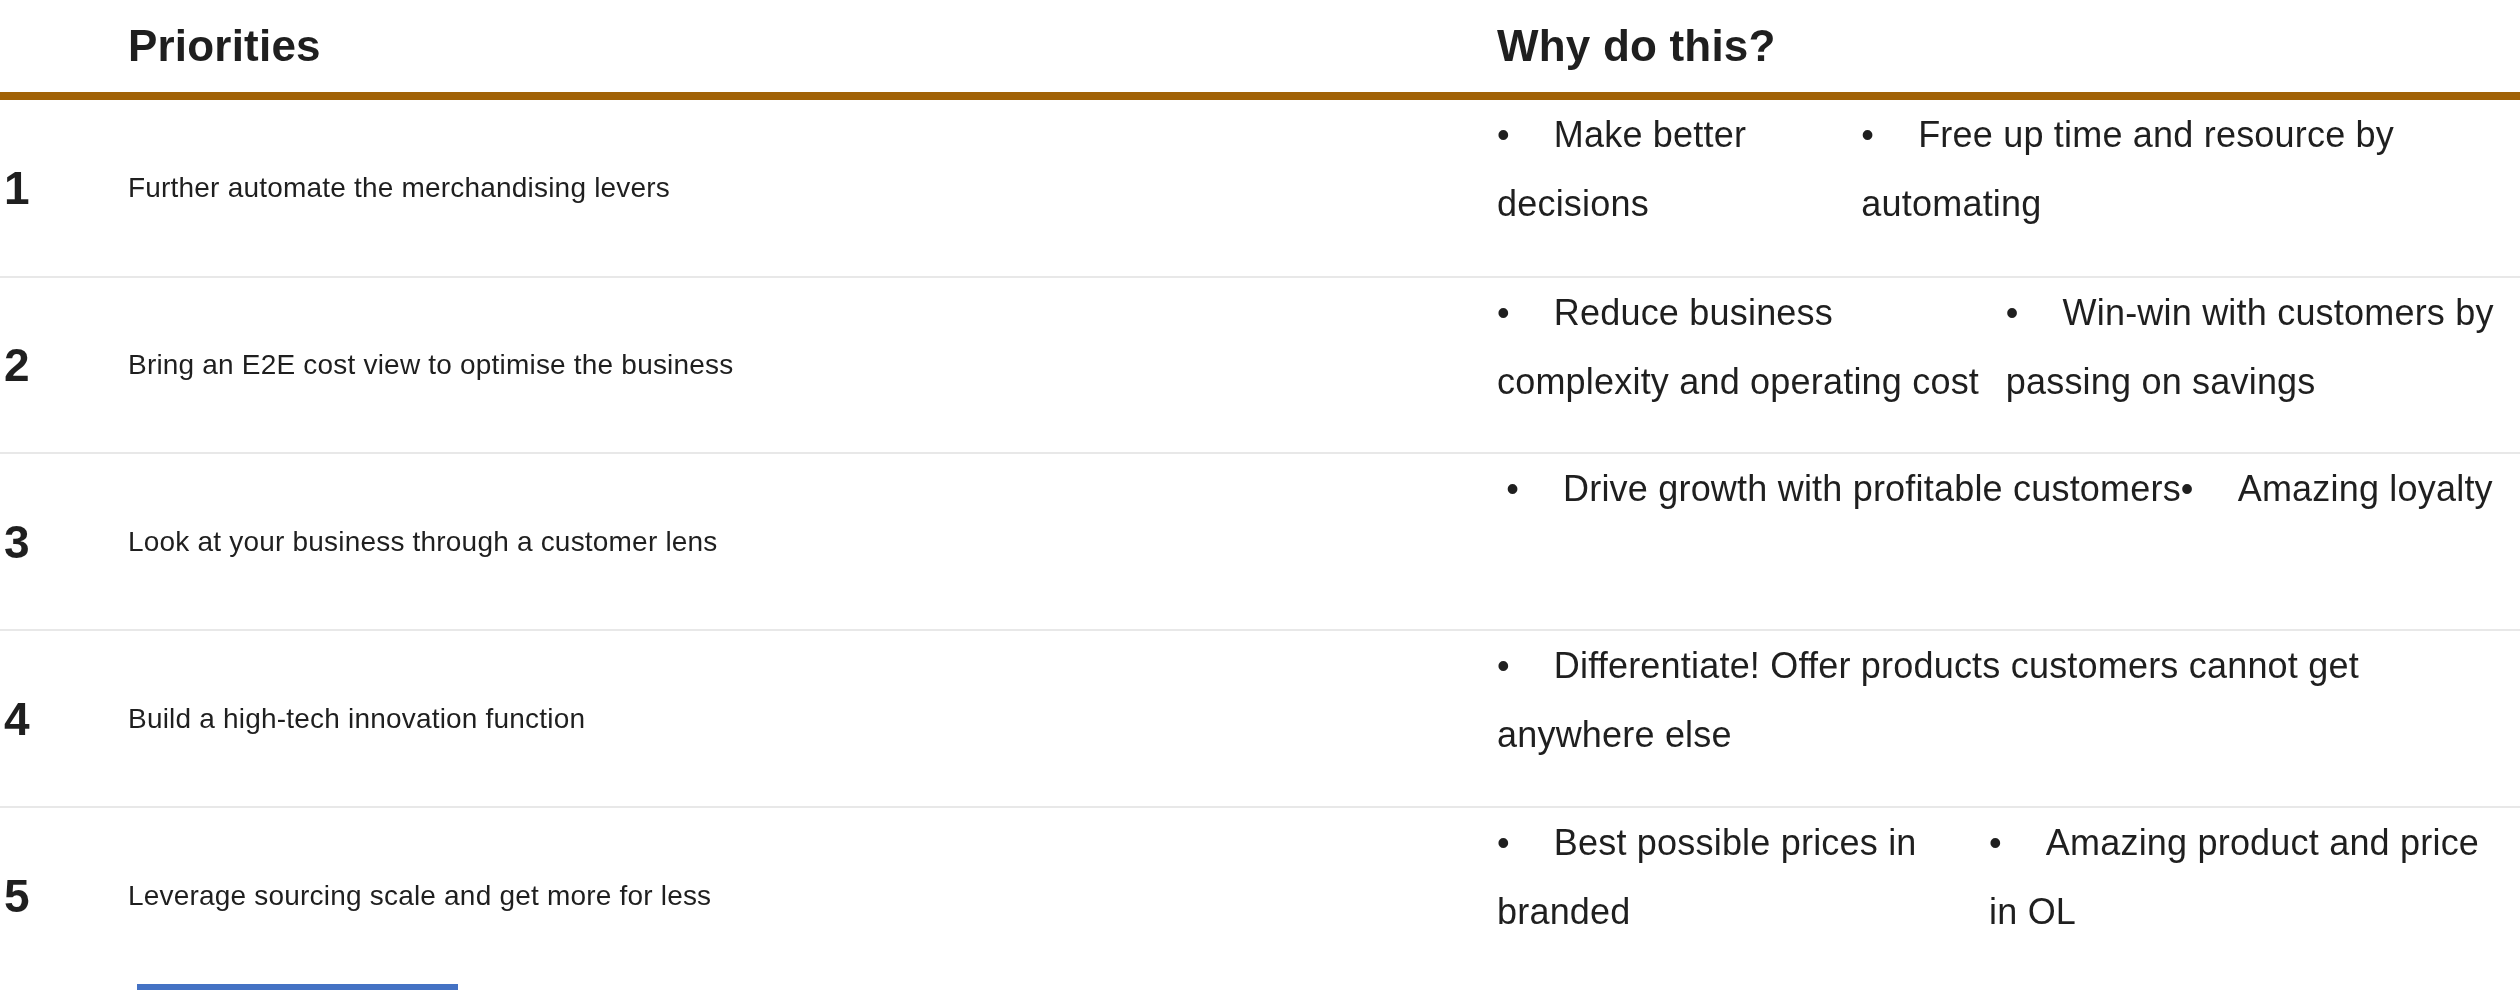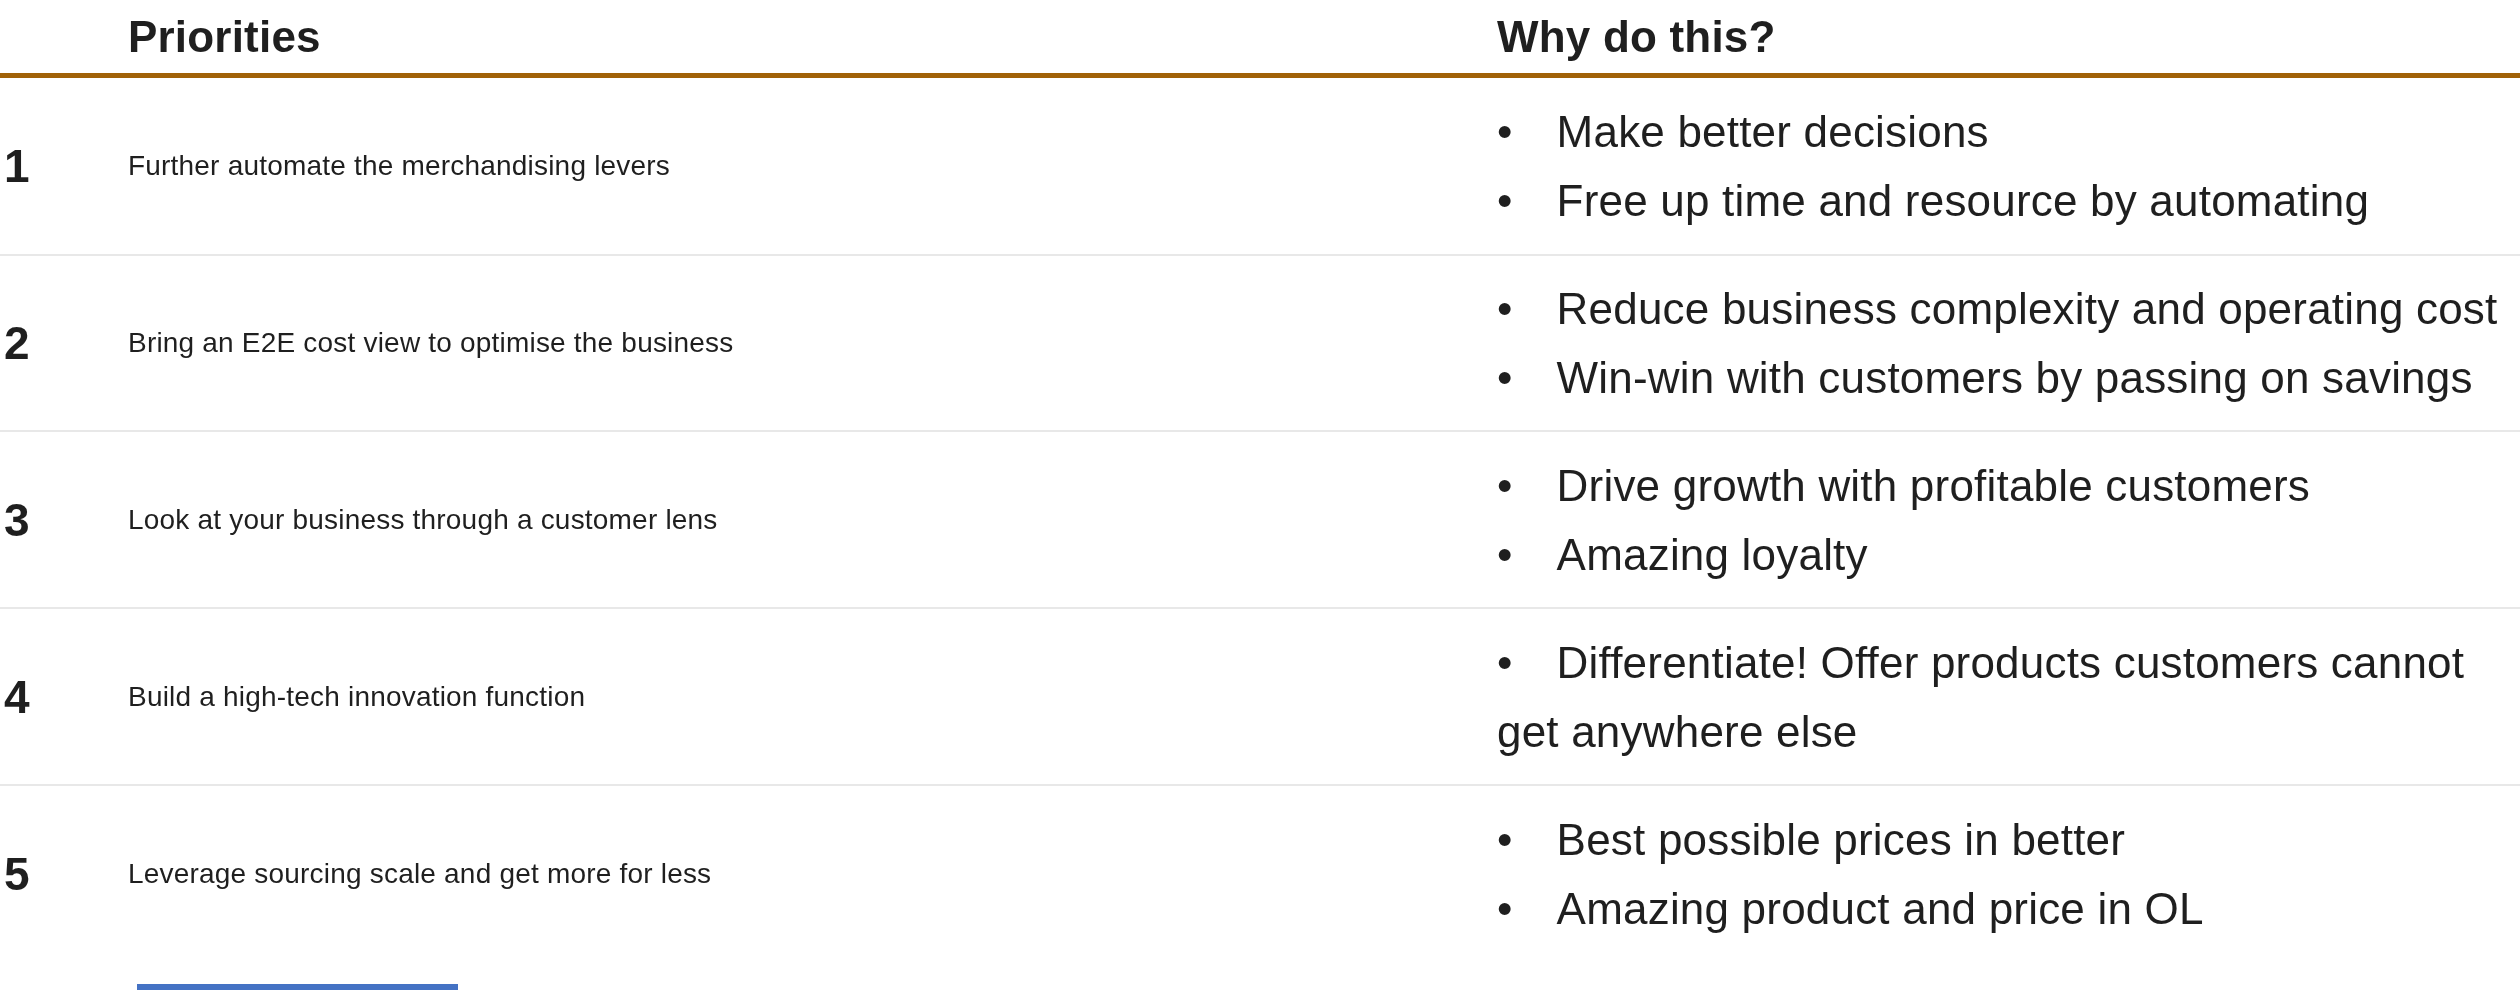--- a/index.html
+++ b/index.html
@@ -9,44 +9,44 @@
     background:#ffffff;
     font-family:"Liberation Sans","DejaVu Sans",sans-serif;
     color:#1f1f1f;
     overflow:hidden;
   }
   .trow{
     display:grid;
     grid-template-columns:128px 1361px 1031px;
     box-sizing:border-box;
   }
-  .thead{height:78px;border-bottom:5px solid #a16207;}
+  .thead{height:100px;border-bottom:8px solid #a16207;}
   .cell-head{
     display:flex;align-items:center;
     font-weight:bold;font-size:44px;
     letter-spacing:0.2px;
   }
   .cell-head.why{padding-left:8px;}
   .body-row{height:176px;}
   .body-row.tall{height:177px;}
   .body-row + .body-row{border-top:2px solid #e8e8e8;}
   .cell-num{
     display:flex;align-items:center;
     padding-left:4px;
     font-weight:bold;font-size:46px;
   }
   .cell-priority{
     display:flex;align-items:center;
     font-size:28px;
     letter-spacing:0.2px;
   }
   .cell-why{
-    display:flex;flex-direction:column;justify-content:center;
+    display:flex;justify-content:center;
     padding:0 18px 0 8px;
-    font-size:44px;line-height:69px;
+    font-size:36px;line-height:69px;
     letter-spacing:0.2px;
     box-sizing:border-box;
   }
   .bullet-item{display:block;}
   .dot{margin-right:44px;}
   .bottom-bar{
     position:absolute;
     left:137px;bottom:0;
     width:321px;height:6px;
   }
@@ -94,20 +94,20 @@
     <div class="cell-priority">Build a high-tech innovation function</div>
     <div class="cell-why">
       <div class="bullet-item"><span class="dot">•</span><span>Differentiate! Offer products customers cannot get anywhere else</span></div>
     </div>
   </div>
 
   <div class="trow body-row tall">
     <div class="cell-num">5</div>
     <div class="cell-priority">Leverage sourcing scale and get more for less</div>
     <div class="cell-why">
-      <div class="bullet-item"><span class="dot">•</span><span>Best possible prices in better</span></div>
+      <div class="bullet-item"><span class="dot">•</span><span>Best possible prices in branded</span></div>
       <div class="bullet-item"><span class="dot">•</span><span>Amazing product and price in OL</span></div>
     </div>
   </div>
 
   <div class="bottom-bar" style="background: rgb(68, 114, 196);"></div>
 
 </div>
 
 </body></html>

